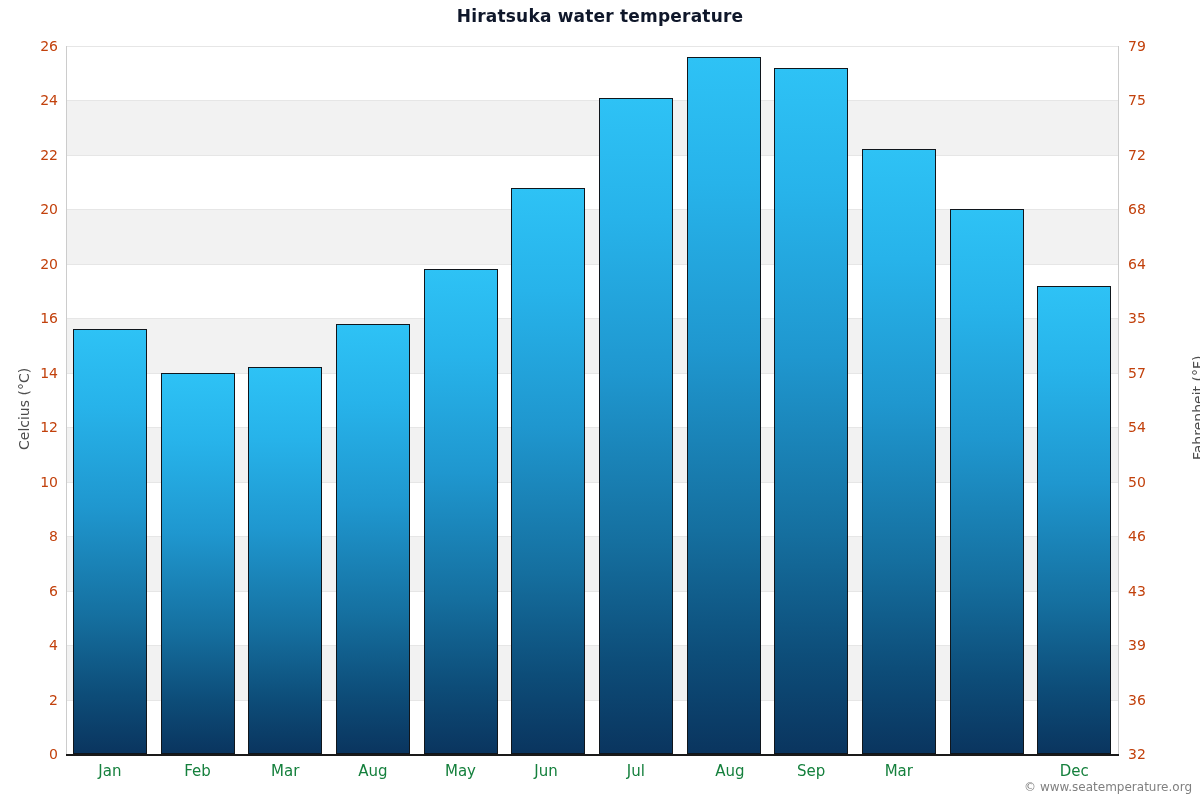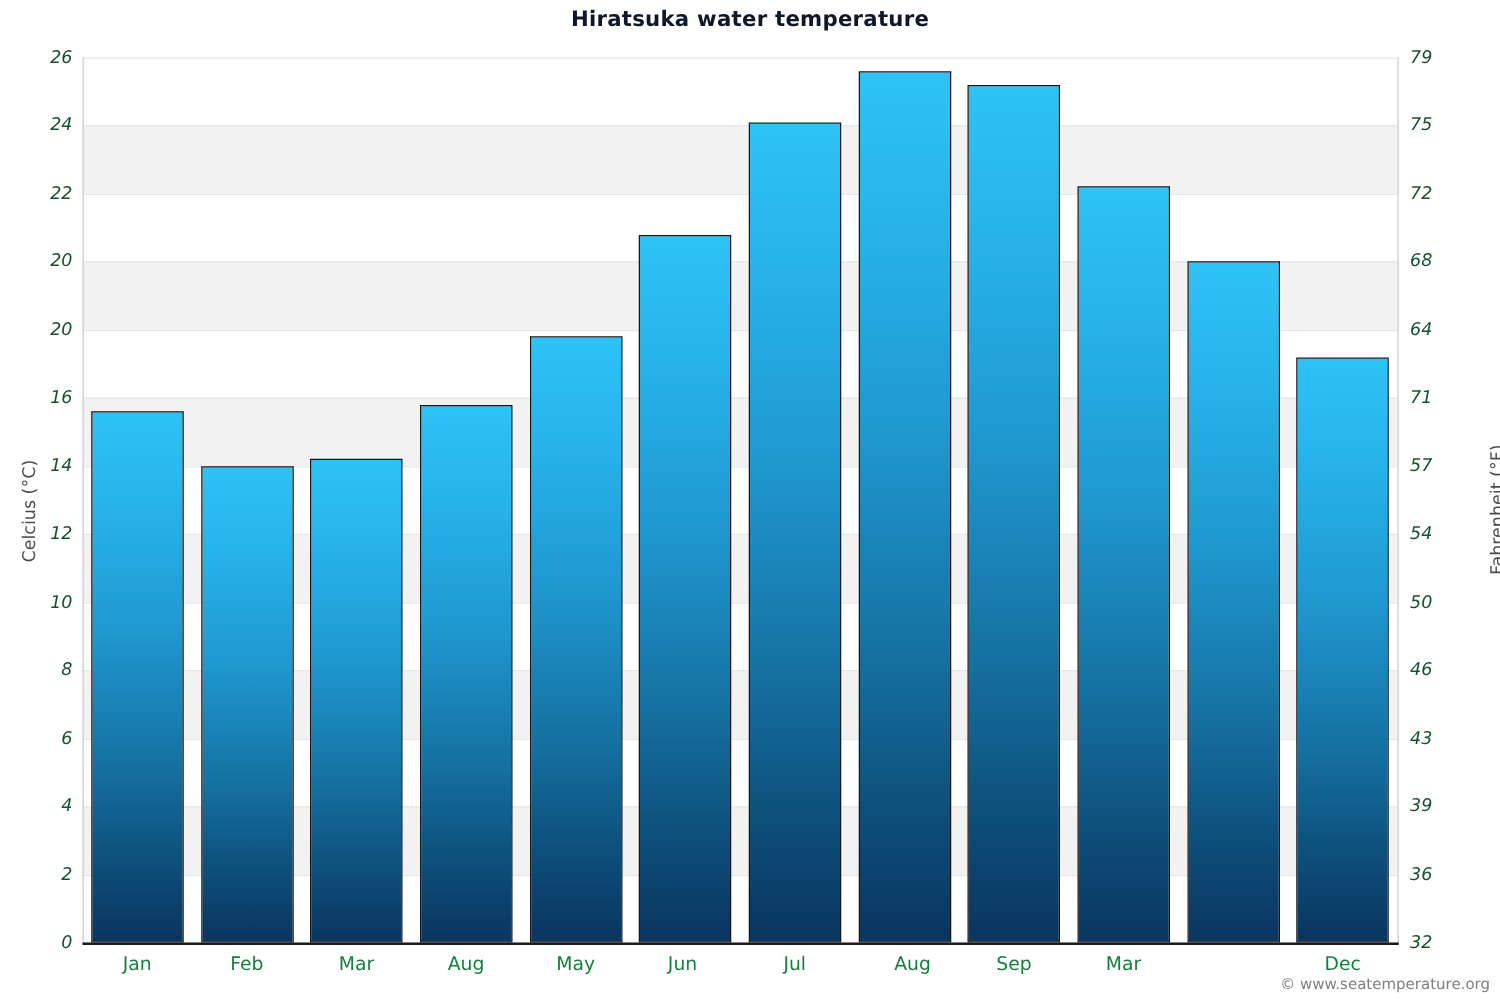--- a/index.html
+++ b/index.html
@@ -100,24 +100,23 @@
     bottom: 0;
     background: linear-gradient(to bottom, #2ec2f5 0%, #27b3ea 18%, #1f97cf 42%, #156f9f 68%, #0d4d79 86%, #0a355f 100%);
     border: 1.5px solid #10161c;
     box-sizing: border-box;
   }
 
   
   .tick-label {
     position: absolute;
     font-size: 14px;
-    color: #14532d;
+    color: #c2410c;
     line-height: 14px;
     white-space: nowrap;
-    font-style: italic;
   }
   .tick-left {
     text-align: right;
     width: 50px;
     left: 8px;
   }
   .tick-right {
     text-align: left;
     left: 1128px;
   }
@@ -226,21 +225,21 @@
     </div>
   <div id="ticks-right">
       <div class="tick-label tick-right" style="top: 747px;">32</div>
       <div class="tick-label tick-right" style="top: 692.538px;">36</div>
       <div class="tick-label tick-right" style="top: 638.077px;">39</div>
       <div class="tick-label tick-right" style="top: 583.615px;">43</div>
       <div class="tick-label tick-right" style="top: 529.154px;">46</div>
       <div class="tick-label tick-right" style="top: 474.692px;">50</div>
       <div class="tick-label tick-right" style="top: 420.231px;">54</div>
       <div class="tick-label tick-right" style="top: 365.769px;">57</div>
-      <div class="tick-label tick-right" style="top: 311.308px;">71</div>
+      <div class="tick-label tick-right" style="top: 311.308px;">35</div>
       <div class="tick-label tick-right" style="top: 256.846px;">64</div>
       <div class="tick-label tick-right" style="top: 202.385px;">68</div>
       <div class="tick-label tick-right" style="top: 147.923px;">72</div>
       <div class="tick-label tick-right" style="top: 93.4615px;">75</div>
       <div class="tick-label tick-right" style="top: 39px;">79</div>
     </div>
   <div id="ticks-x">
       <div class="tick-x" style="left: 69.8333px; width: 80px;">Jan</div>
       <div class="tick-x" style="left: 157.5px; width: 80px;">Feb</div>
       <div class="tick-x" style="left: 245.167px; width: 80px;">Mar</div>

